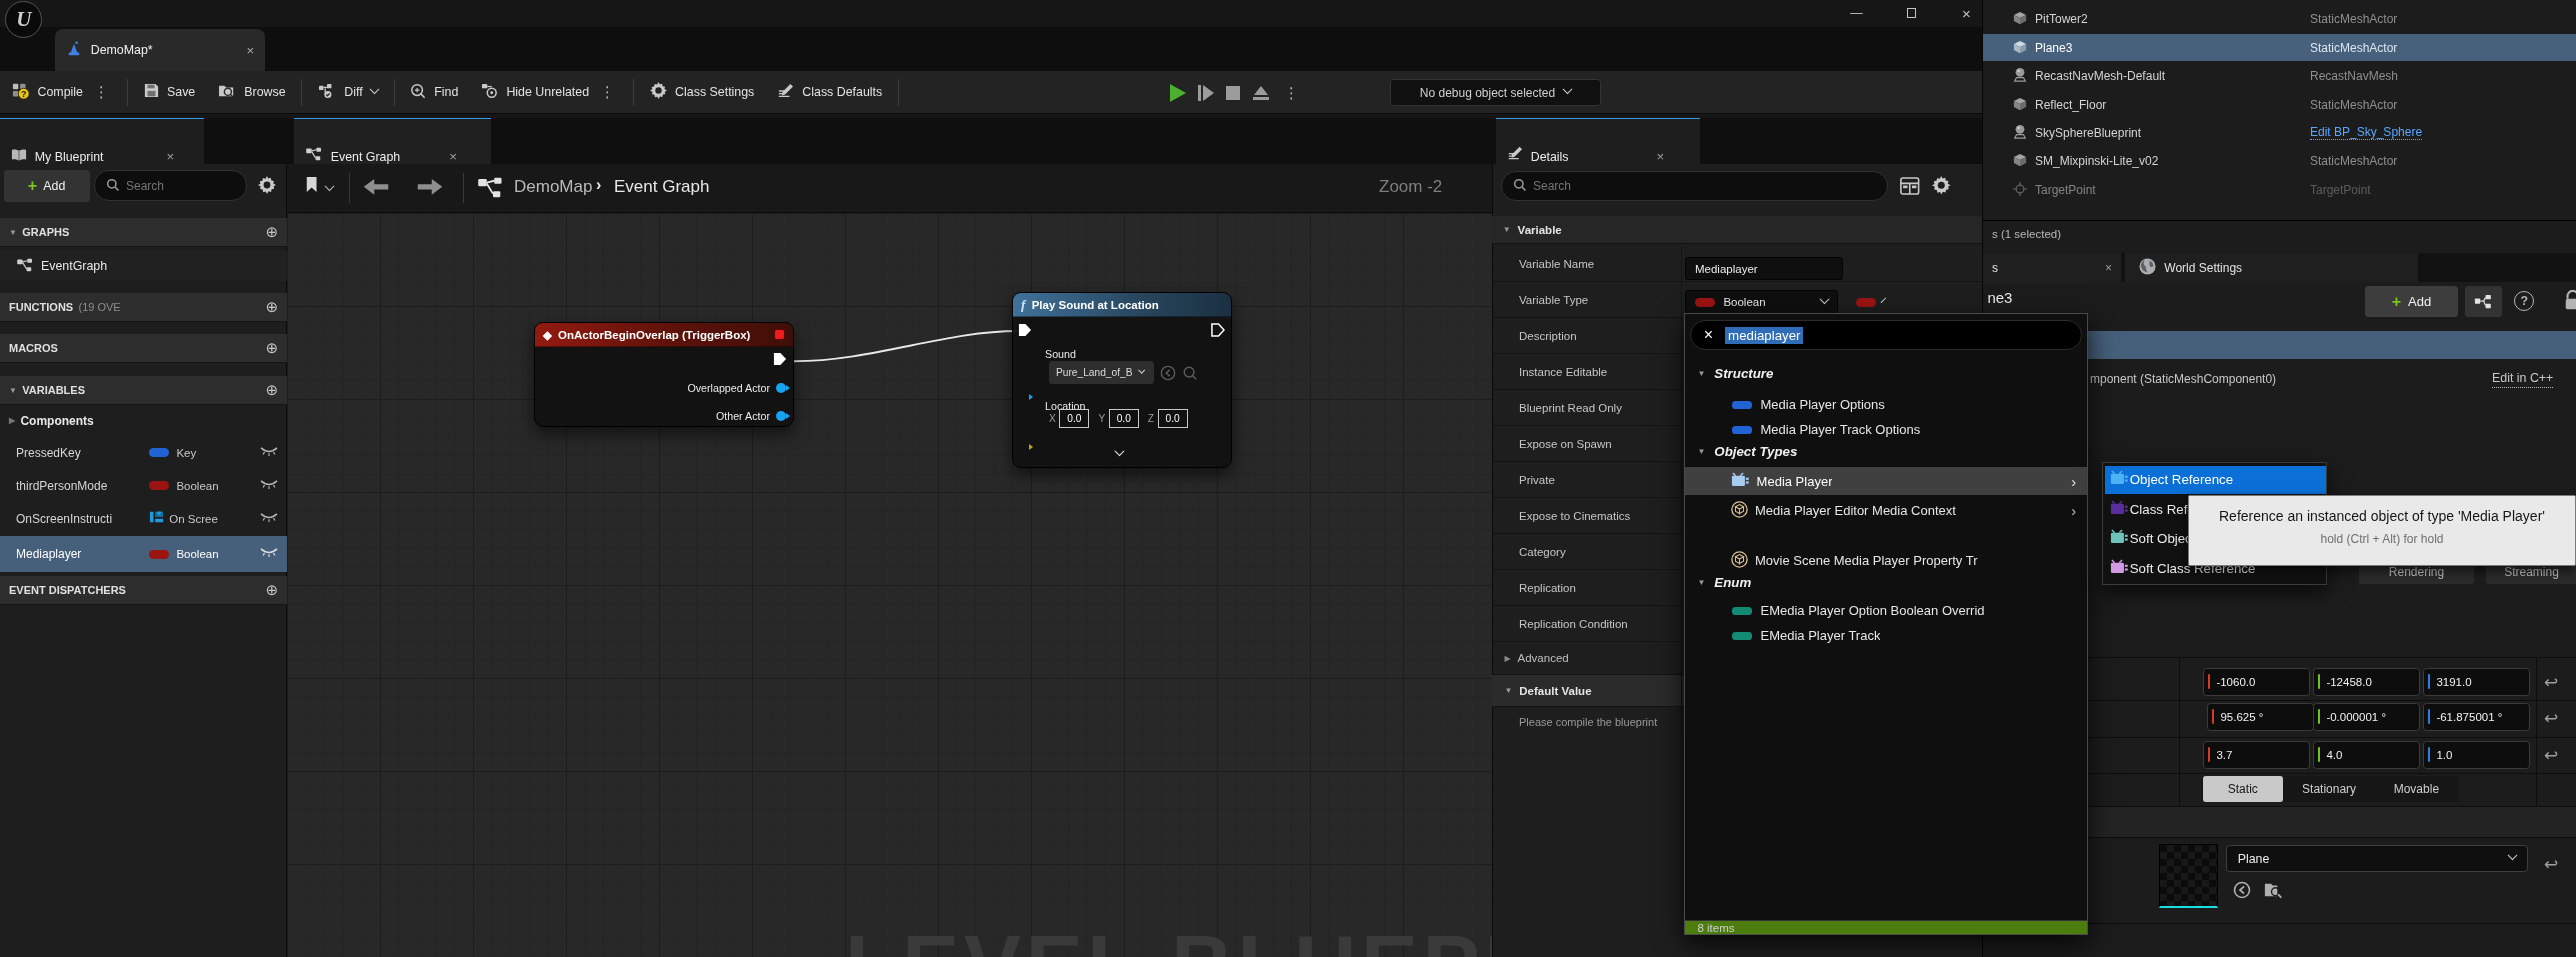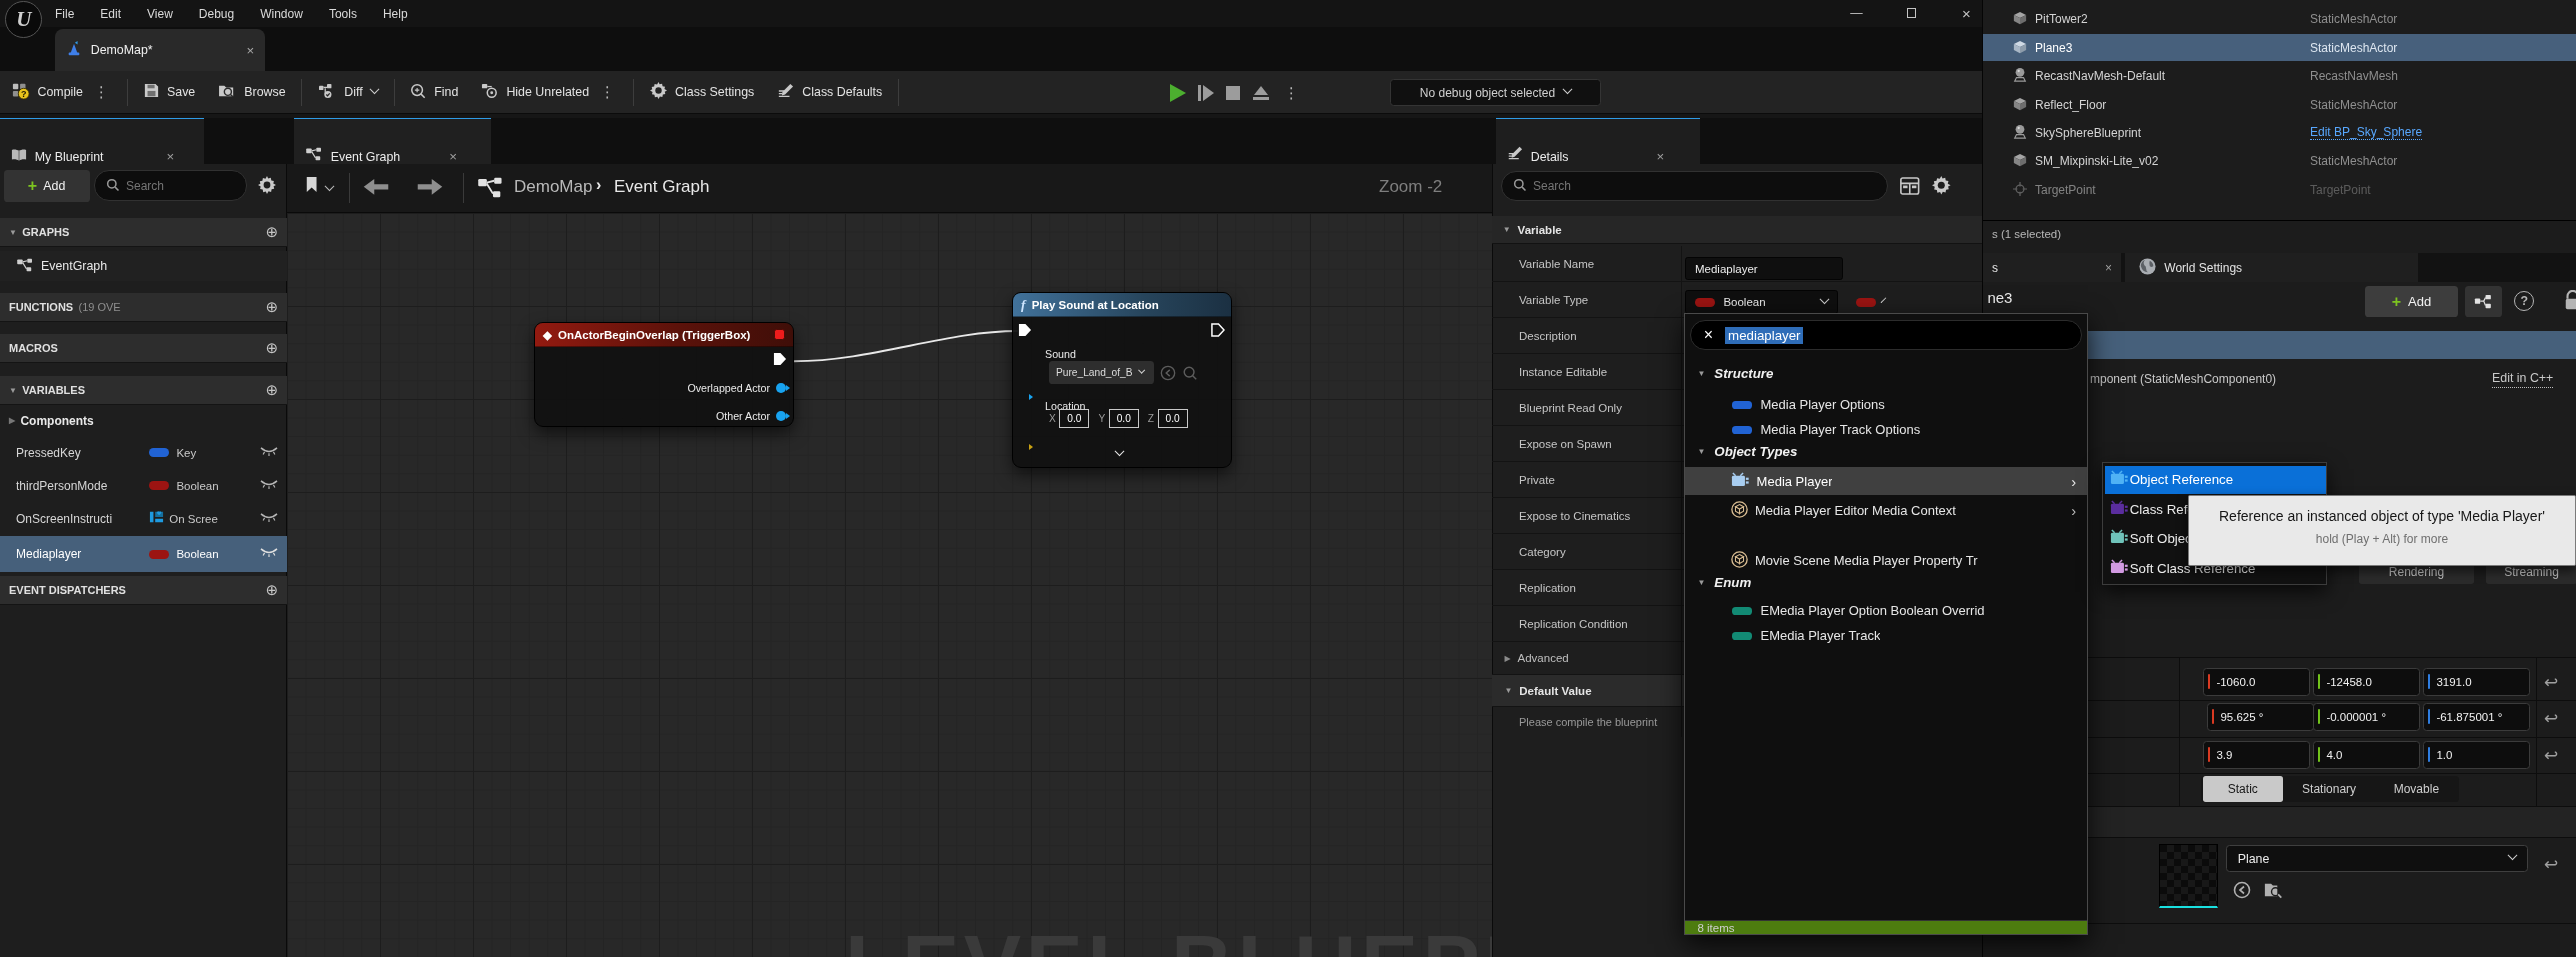--- a/index.html
+++ b/index.html
@@ -101,29 +101,20 @@
 .rsbtn{position:absolute;height:25px;background:#2b2b2b;border-radius:2.7px;display:flex;align-items:center;justify-content:center;font-size:12px;color:#c2c2c2}
 .checker{background-image:conic-gradient(#181818 25%,#0b0b0b 0 50%,#181818 0 75%,#0b0b0b 0);background-size:14px 14px}
 .qmark{width:20.4px;height:20.4px;border:1.8px solid #b5b5b5;border-radius:50%;display:flex;align-items:center;justify-content:center;font-size:12.4px;font-weight:bold;color:#b5b5b5}
 </style>
 </head>
 <body>
 
 <div id="root">
 
   <div class="p uelogo">U</div>
-  <div class="p menubar">
-    <span>File</span>
-    <span>Edit</span>
-    <span>View</span>
-    <span>Debug</span>
-    <span>Window</span>
-    <span>Tools</span>
-    <span>Help</span>
-  </div>
   <div class="winbtn" style="left:1845px">—</div>
   <div class="winbtn" style="left:1900px">
       <span style="display:inline-block;width:9.8px;height:9.8px;border:1.3px solid #c4c4c4"></span>
     </div>
   <div class="winbtn" style="left:1955px;font-size:15px">×</div>
 
   <div class="p tabstrip"></div>
   <div class="p doctab">
     <span>
       <svg width="16" height="16" viewBox="0 0 18 18">
@@ -702,21 +693,21 @@
         <span>-0.000001 °</span>
       </div>
     <div class="tbox" style="left:440px;top:703px">
         <span class="tbar" style="background:#2e7de0"></span>
         <span>-61.875001 °</span>
       </div>
     <span class="undo" style="left:561px;top:708px">↩</span>
 
     <div class="tbox" style="left:220px;top:741px">
         <span class="tbar" style="background:#d93a22"></span>
-        <span>3.9</span>
+        <span>3.7</span>
       </div>
     <div class="tbox" style="left:330px;top:741px">
         <span class="tbar" style="background:#71c21b"></span>
         <span>4.0</span>
       </div>
     <div class="tbox" style="left:440px;top:741px">
         <span class="tbar" style="background:#2e7de0"></span>
         <span>1.0</span>
       </div>
     <span class="undo" style="left:561px;top:745px">↩</span>
@@ -861,17 +852,17 @@
             <rect x="1" y="4" width="14" height="11" rx="1.5" fill="#d29ae2"></rect>
             <rect x="16" y="6" width="3" height="2.4" fill="#d29ae2"></rect>
             <rect x="16" y="10" width="3" height="2.4" fill="#d29ae2"></rect>
           </svg></span>
       <span>Soft Class Reference</span>
     </div>
   </div>
 
   <div class="p" id="tooltip">
     <div class="l1">Reference an instanced object of type 'Media Player'</div>
-    <div class="l2">hold (Play + Alt) for more</div>
+    <div class="l2">hold (Ctrl + Alt) for hold</div>
   </div>
 
 </div>
 
 
 </body></html>

